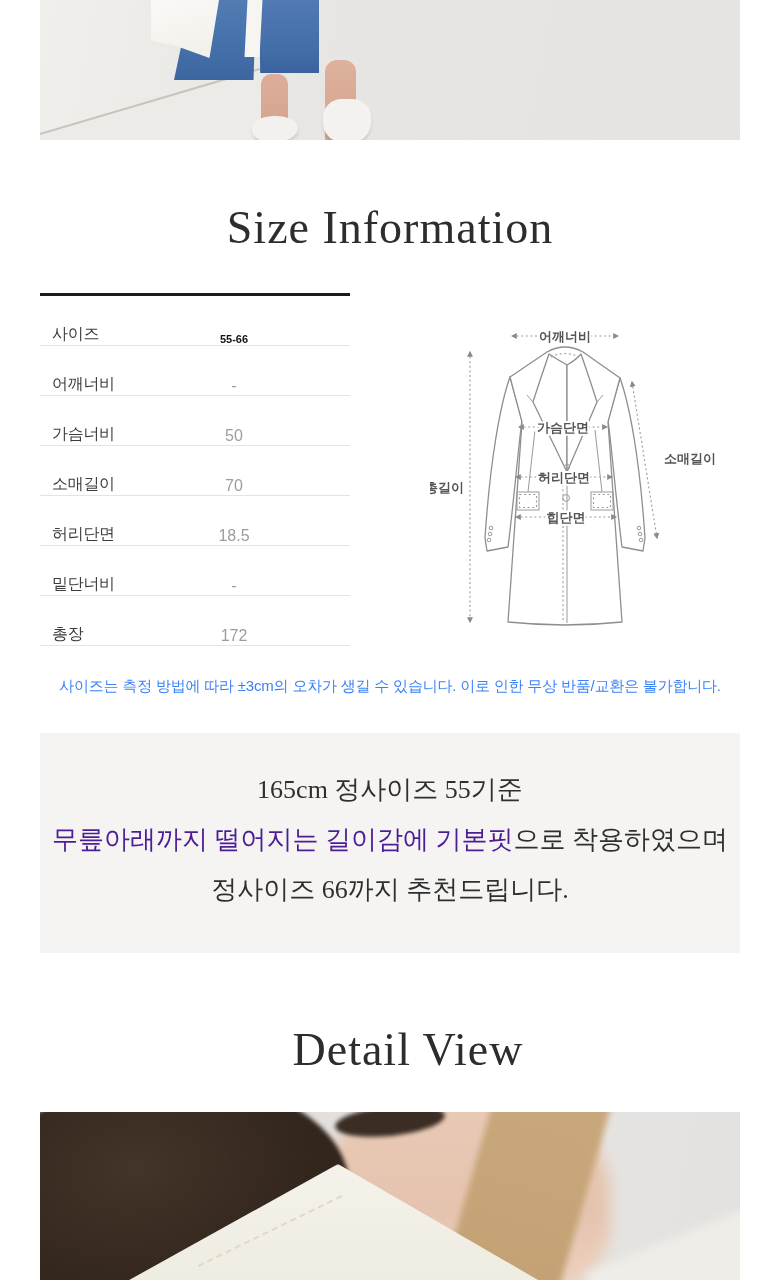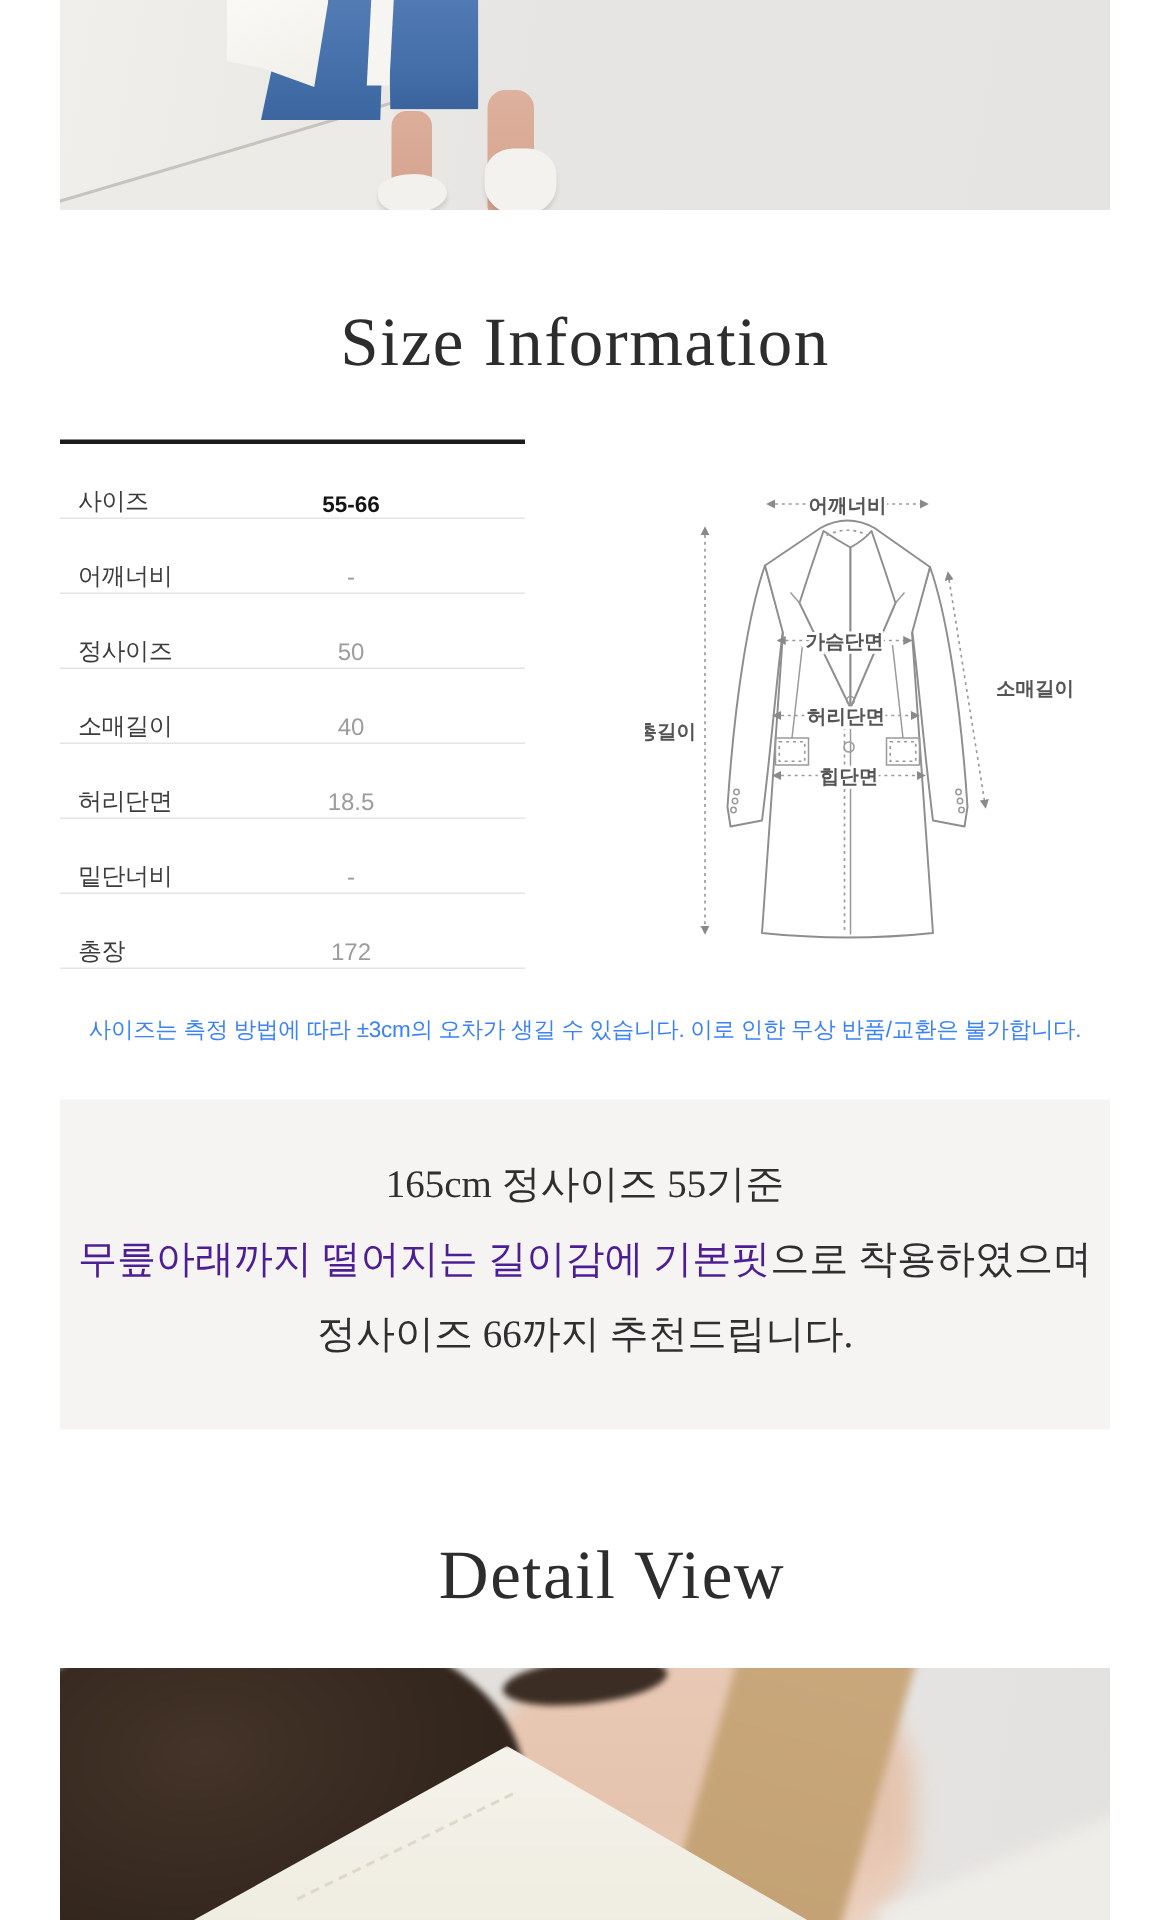--- a/index.html
+++ b/index.html
@@ -37,21 +37,21 @@
     font-family:"Liberation Serif","DejaVu Serif",serif; font-weight:400;
     font-size:46px; line-height:56px; color:#2d2d2d; letter-spacing:1px; }
   .title-size { top:200px; }
   .title-detail { top:1022px;padding-left:36px; }
 
   
   .size-table { position:absolute; left:40px; top:293px; width:310px; border-top:3px solid #1b1b1b; }
   .st-row { display:flex; align-items:flex-end; height:50px; border-bottom:1px solid #e4e4e4; }
   .st-label { width:118px; padding-left:12px; font-size:16px; color:#3c3c3c; letter-spacing:-0.3px; }
   .st-value { width:152px; text-align:center; font-size:16px; color:#9c9c9c; }
-  .st-row.em .st-value { color:#141414; font-weight:bold; font-size:15px; }
+  .st-row.em .st-value { color:#141414; font-weight:bold; font-size:11px; }
 
   
   .diagram { position:absolute; left:430px; top:310px; width:310px; height:345px; }
   .diagram svg { display:block; }
   .coat { fill:#ffffff; stroke:#8e8e8e; stroke-width:1.3; stroke-linejoin:round; }
   .coat-thin { fill:none; stroke:#9a9a9a; stroke-width:1; }
   .dotline { fill:none; stroke:#9a9a9a; stroke-width:1.1; stroke-dasharray:2 2.6; }
   .dim-label { font-family:"Liberation Sans","DejaVu Sans",sans-serif; font-size:13px; font-weight:bold;
     fill:#555; stroke:#fff; stroke-width:4px; paint-order:stroke; }
 
@@ -109,26 +109,26 @@
   <div class="size-table">
     <div class="st-row em">
       <span class="st-label">사이즈</span>
       <span class="st-value">55-66</span>
     </div>
     <div class="st-row">
       <span class="st-label">어깨너비</span>
       <span class="st-value">-</span>
     </div>
     <div class="st-row">
-      <span class="st-label">정사이즈</span>
+      <span class="st-label">가슴너비</span>
       <span class="st-value">50</span>
     </div>
     <div class="st-row">
       <span class="st-label">소매길이</span>
-      <span class="st-value">40</span>
+      <span class="st-value">70</span>
     </div>
     <div class="st-row">
       <span class="st-label">허리단면</span>
       <span class="st-value">18.5</span>
     </div>
     <div class="st-row">
       <span class="st-label">밑단너비</span>
       <span class="st-value">-</span>
     </div>
     <div class="st-row">

